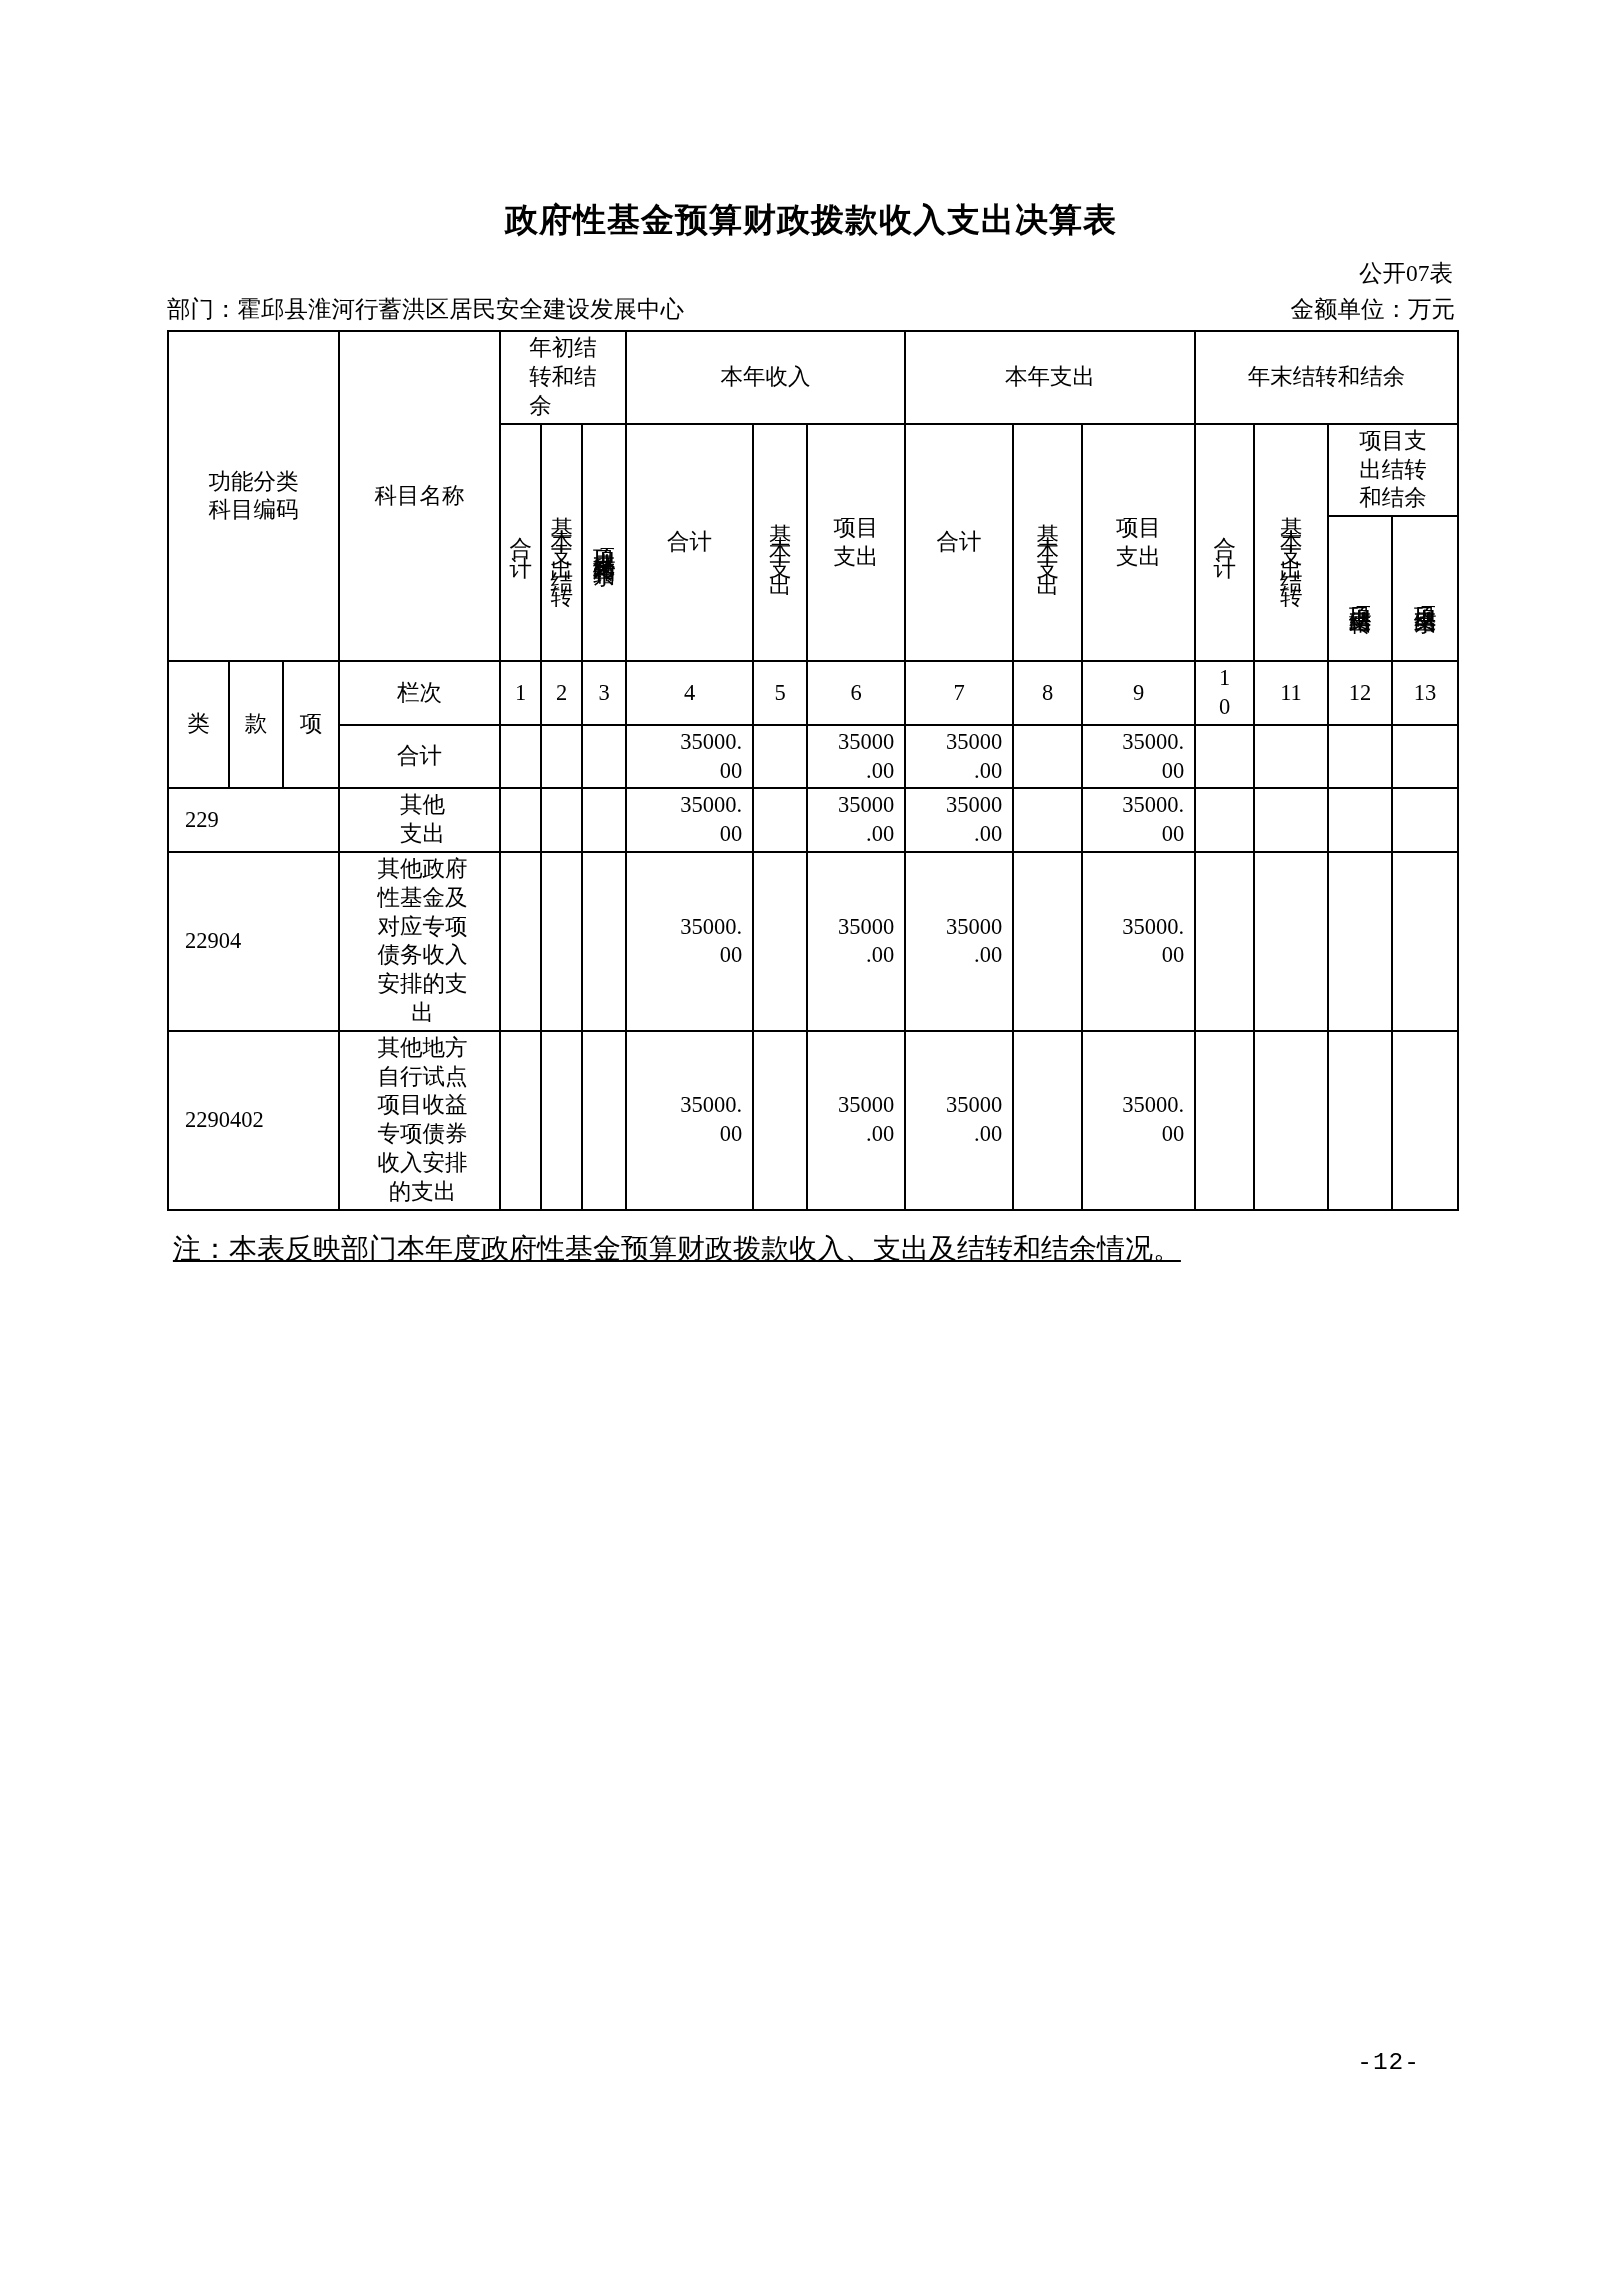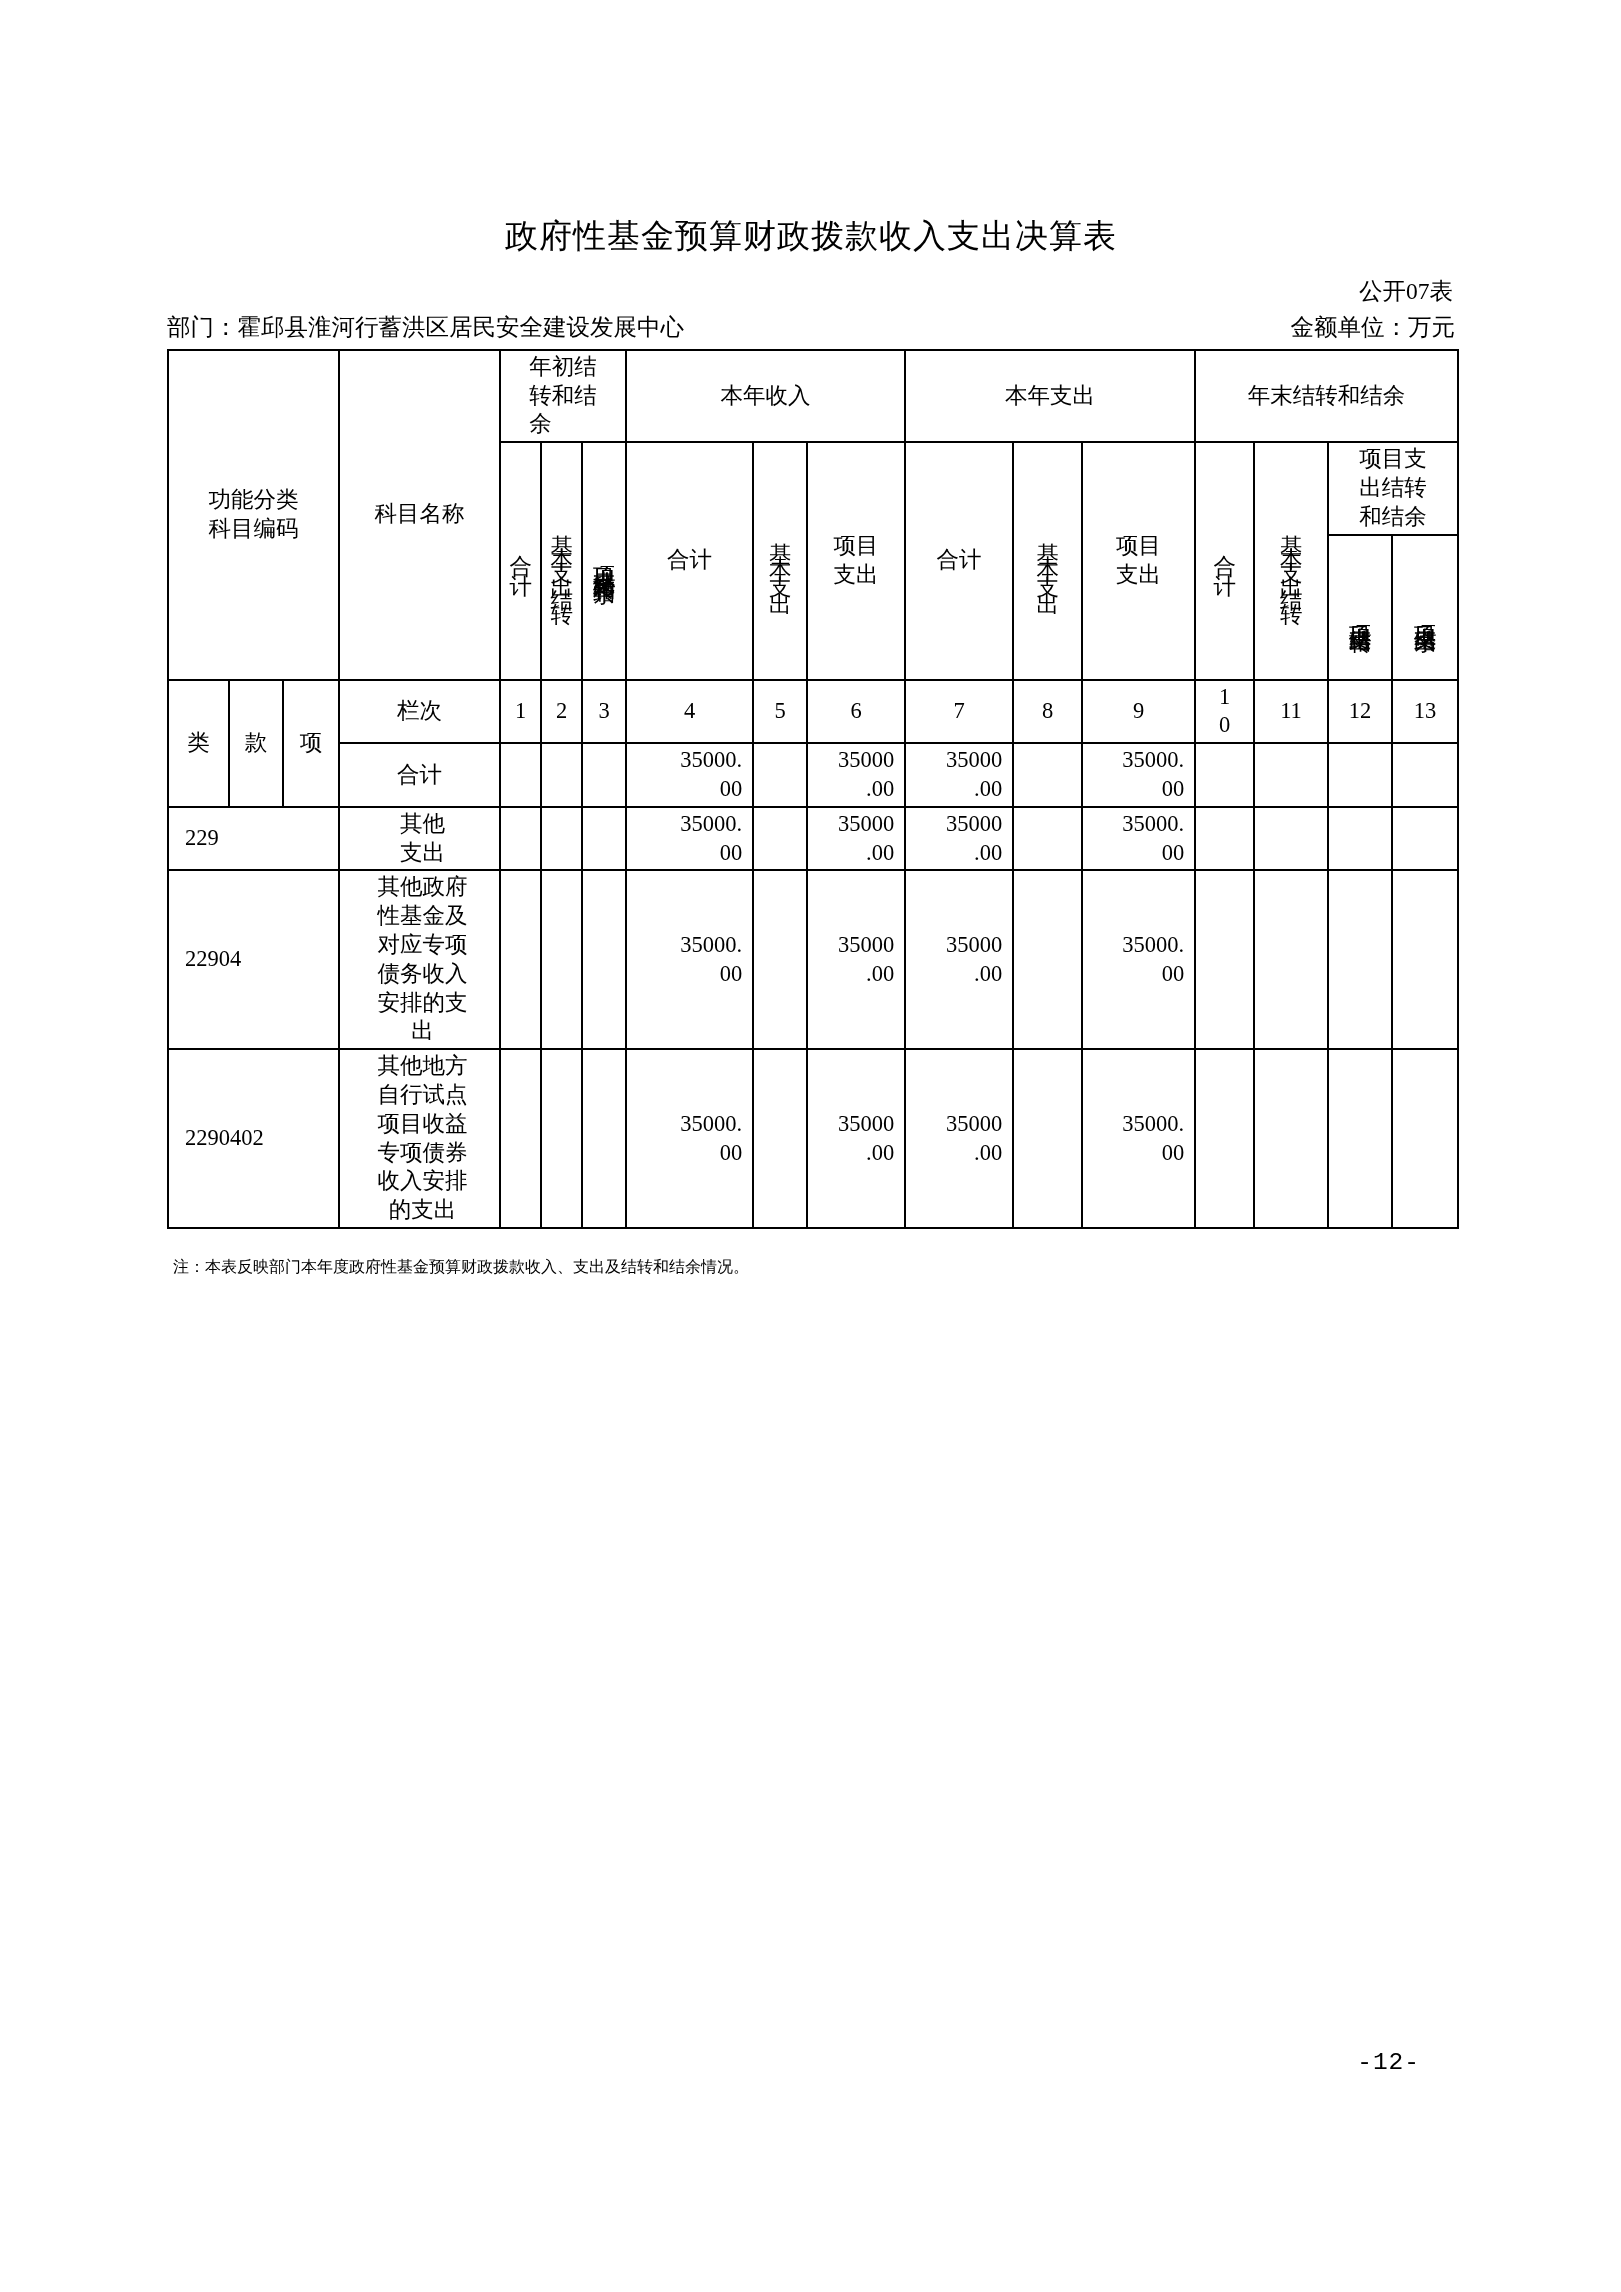--- a/index.html
+++ b/index.html
@@ -2,21 +2,21 @@
 <html><head>
 <meta charset="utf-8">
 <style>
   html,body{margin:0;padding:0;}
   body{
     width:1621px;height:2293px;background:#ffffff;color:#000;
     font-family:"Liberation Serif","DejaVu Serif",serif;
     position:relative;overflow:hidden;
   }
   .page{position:absolute;left:167px;top:198px;width:1288px;}
-  .title{font-size:33px;font-weight:normal;text-align:center;margin:16px;letter-spacing:1px;}
+  .title{font-size:33px;font-weight:bold;text-align:center;margin:0;letter-spacing:1px;}
   .pub-line{font-size:23.5px;text-align:right;margin-top:13.7px;padding-right:2px;}
   .meta-line{font-size:23.5px;display:flex;justify-content:space-between;margin-top:3.9px;gap:44px;}
   table.budget{border-collapse:collapse;table-layout:fixed;width:1288px;margin-top:5.9px;}
   .budget td{
     border:2px solid #000;font-size:22.5px;font-weight:normal;
     text-align:center;vertical-align:middle;padding:2px;
     white-space:pre-line;line-height:1.28;overflow:hidden;
   }
   tr.h1{height:84px;}
   tr.h2{height:84px;}
@@ -30,21 +30,21 @@
   .vt{writing-mode:vertical-lr;text-orientation:upright;display:inline-block;line-height:1.05;white-space:normal;}
   .vt-2{letter-spacing:19.6px;}
   .vt-4{letter-spacing:16.7px;}
   .vt-6{letter-spacing:13.7px;}
   .vt-9{letter-spacing:2px;}
   .vt-6s{letter-spacing:1px;}
   .block{display:inline-block;text-align:left;white-space:pre-line;}
   td.code{text-align:left;padding-left:16px;}
   td.ln{text-align:center;padding-left:7.8px;}
   td.num{text-align:right;padding-right:9.8px;}
-  .note{font-size:16px;margin-top:28px;margin-left:5.9px;}
+  .note{font-size:28px;margin-top:19px;margin-left:5.9px;text-decoration:underline;}
   .pagenum{position:absolute;right:35px;top:1851px;font-size:24.5px;letter-spacing:1px;font-family:Liberation Mono, monospace;}
 </style>
 </head>
 <body>
 
 <div class="page">
 
   <h1 class="title">政府性基金预算财政拨款收入支出决算表</h1>
 
   <div class="pub-line">公开07表</div>

